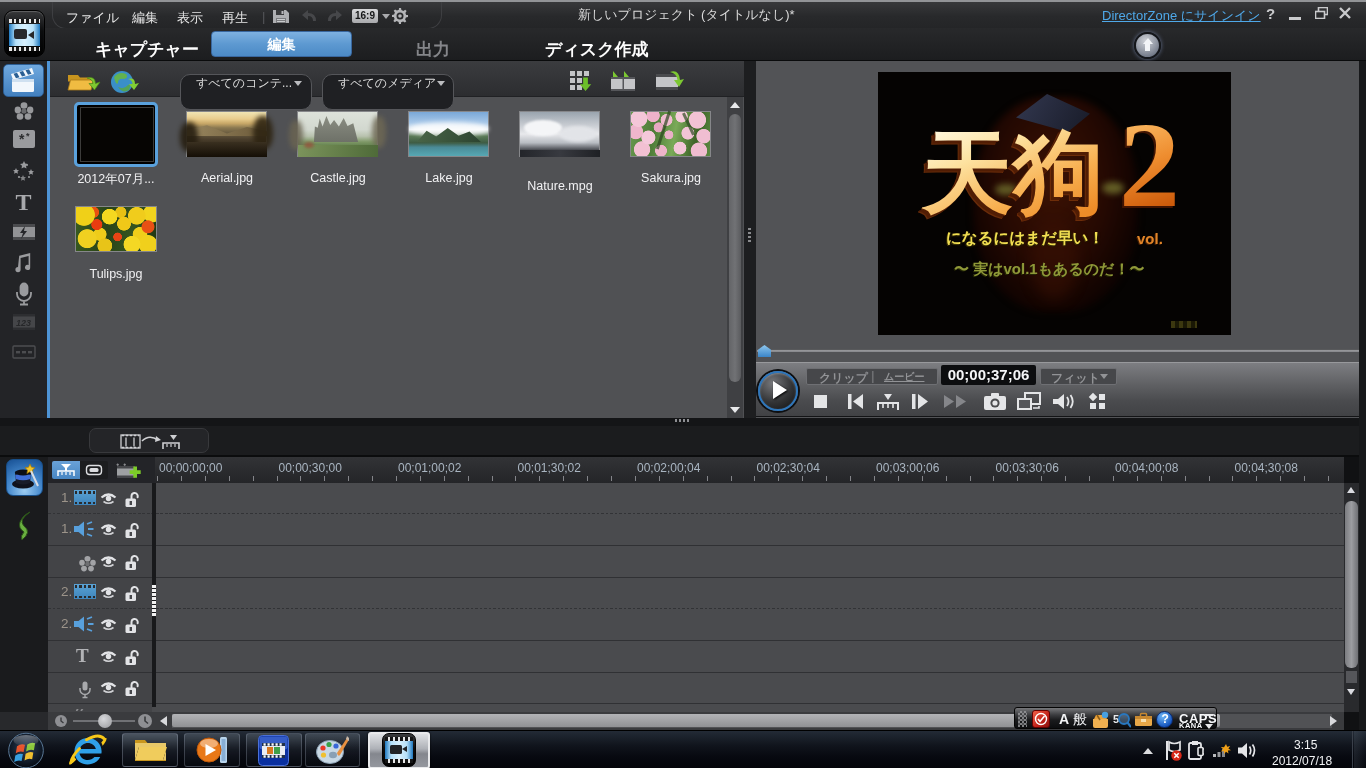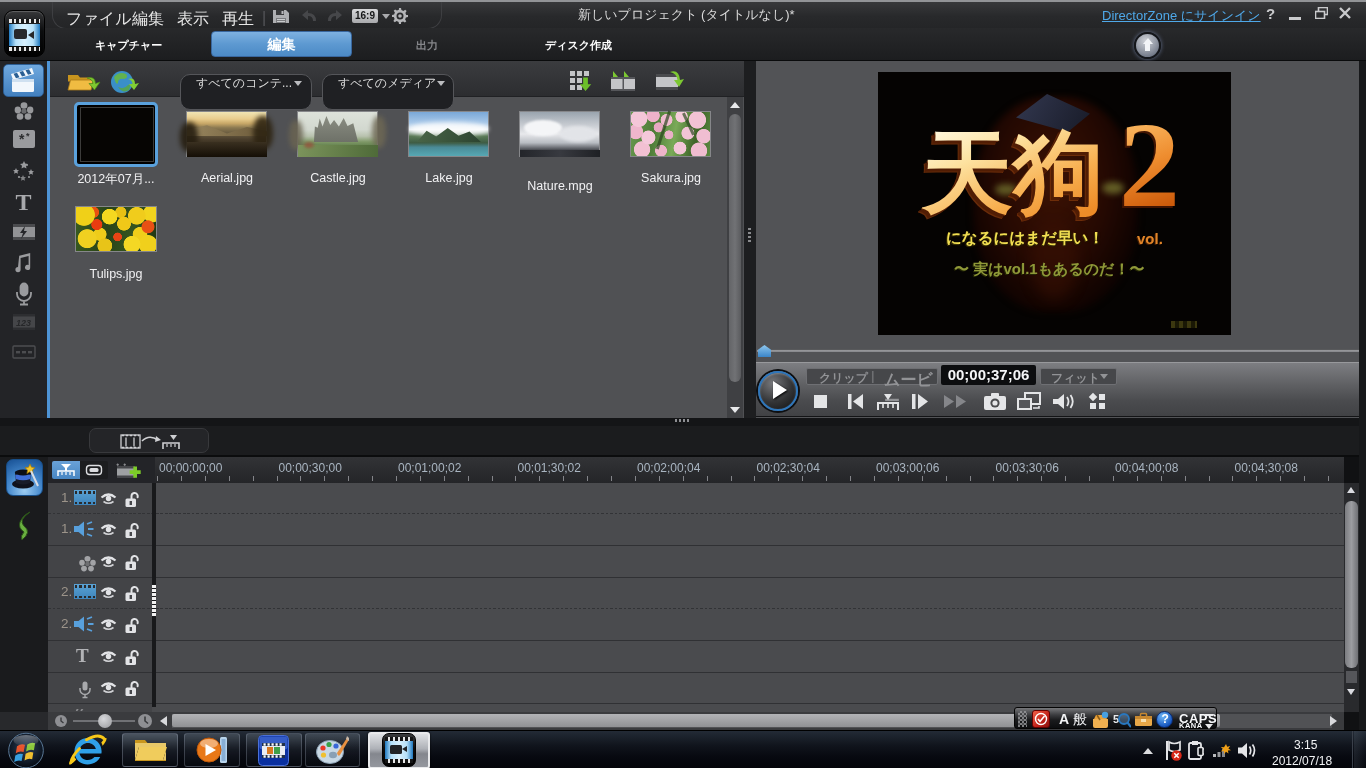--- a/index.html
+++ b/index.html
@@ -6,28 +6,28 @@
   html,body { width:1366px; height:768px; overflow:hidden; background:#000; }
   body { font-family:"Liberation Sans", sans-serif; }
   #app { position:absolute; left:0; top:0; width:1366px; height:768px; background:#101113; }
   .abs { position:absolute; }
 
   
   #titlebar { left:0; top:0; width:1366px; height:28px;
     background:linear-gradient(#38393b,#28292b 55%,#242527);
     border-top:2px solid #929497; }
   #menuframe { left:52px; top:0px; width:390px; height:27px; border:1px solid #3e3f42; border-top:none; border-radius:0 0 14px 14px; }
-  .menuitem { position:absolute; top:7px; color:#e6e6e6; font-size:16px; }
+  .menuitem { position:absolute; top:7px; color:#e6e6e6; font-size:13px; }
   #mtitle { position:absolute; top:6px; left:578px; color:#dcdcdc; font-size:13px; }
   #dz { position:absolute; top:7px; left:1102px; color:#4fa8e8; font-size:13px; text-decoration:underline; }
   .winbtn { position:absolute; color:#c9cacc; font-weight:bold; }
 
   
   #tabbar { left:0; top:28px; width:1366px; height:33px; background:linear-gradient(#28292b,#1c1d1f); border-bottom:1px solid #0a0b0c; }
-  .modetab { position:absolute; top:38px; font-size:11px; font-weight:bold; color:#fdfdfd; }
+  .modetab { position:absolute; top:38px; font-size:17px; font-weight:bold; color:#fdfdfd; }
   #tab-edit { left:211px; top:31px; width:141px; height:26px; border-radius:4px;
     background:linear-gradient(#7eb1e1,#5d99d1 50%,#4c8ac6); border:1px solid #39679f;
     color:#fff; font-weight:bold; font-size:14px; text-align:center; line-height:24px; }
 
   #appicon { left:4px; top:10px; width:41px; height:47px; border-radius:9px;
     background:linear-gradient(#37383a,#0b0c0d 45%,#010101); border:1px solid #000;
     box-shadow:inset 0 1px 1px rgba(255,255,255,.22); z-index:30; }
   #appicon .perf { position:absolute; left:4px; width:31px; height:4px;
     background:repeating-linear-gradient(90deg,#e8e8e8 0 2.5px,#181818 2.5px 5px); }
   #appicon .strip { position:absolute; left:4px; top:13px; width:31px; height:22px;
@@ -392,21 +392,21 @@
 </div>
 <div class="abs" id="seekline"></div>
 <div class="abs" id="seekhandle"></div>
 <div class="abs" id="ctrlbar"></div>
 <div class="abs" id="playbtn">
       <div class="tri"></div>
     </div>
 <div class="pvbox" style="left:806px; width:132px;">
       <span style="position:absolute;left:12px;top:1px;font-size:12px;">クリップ</span>
       <span style="position:absolute;left:64px;top:0px;color:#6e6f72">|</span>
-      <span style="position:absolute;left:77px;top:1px;font-size:16px;">ムービー</span>
+      <span style="position:absolute;left:77px;top:1px;font-size:10px;text-decoration:underline;">ムービー</span>
     </div>
 <div id="timecode">00;00;37;06</div>
 <div class="pvbox" style="left:1040px; width:77px;">
       <span style="position:absolute;left:10px;top:1px;font-size:12px;">フィット</span>
       <span style="position:absolute;left:59px;top:5px;width:0;height:0;border-left:4px solid transparent;border-right:4px solid transparent;border-top:5px solid #929396;"></span>
     </div>
 <div class="ticon" style="left:814px;width:13px;height:13px;background:#e4e5e7;top:395px;"></div>
 <svg class="ticon" style="left:846px;top:393px" width="20" height="17">
       <rect x="2" y="1" width="3.5" height="15" fill="#e4e5e7"></rect>
       <path d="M17 1 L7 8.5 L17 16 Z" fill="#e4e5e7"></path>

